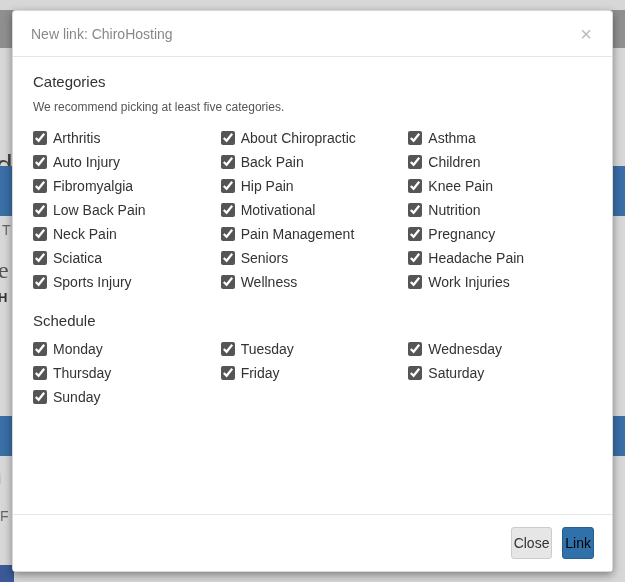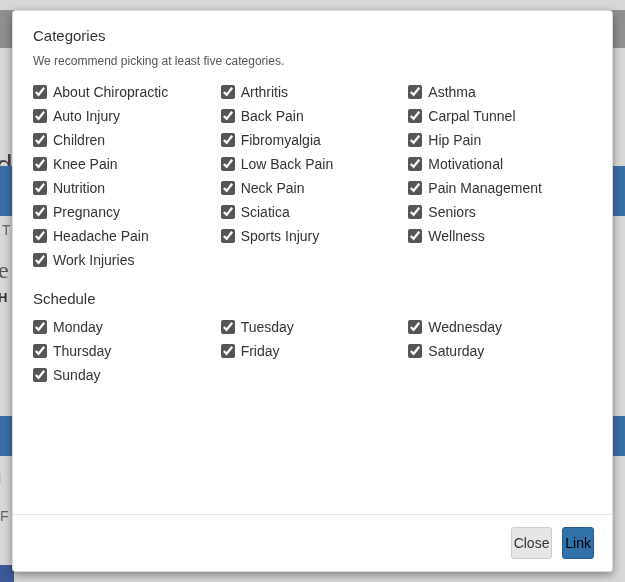--- a/index.html
+++ b/index.html
@@ -207,47 +207,47 @@
   <div class="txt-t">T</div>
   <div class="txt-e">e</div>
   <div class="txt-h">H</div>
   <div class="bar-blue2"></div>
   <div class="txt-i">i</div>
   <div class="txt-f">F</div>
   <div class="sq"></div>
 </div>
 
 <div class="modal">
+  <div class="modal-header">
+    <div class="modal-title">New link: ChiroHosting</div>
+    <button class="modal-close">×</button>
+  </div>
   <div class="modal-body">
     <div class="section-title">Categories</div>
     <div class="section-sub">We recommend picking at least five categories.</div>
     <div class="check-grid" id="categories-grid">
         <div class="check-item">
+          <input type="checkbox" id="category-arthritis" checked="" style="">
+          <label for="category-arthritis">Arthritis</label>
+        </div>
+        <div class="check-item">
           <input type="checkbox" id="category-about-chiropractic" checked="" style="">
           <label for="category-about-chiropractic">About Chiropractic</label>
         </div>
         <div class="check-item">
-          <input type="checkbox" id="category-arthritis" checked="" style="">
-          <label for="category-arthritis">Arthritis</label>
-        </div>
-        <div class="check-item">
           <input type="checkbox" id="category-asthma" checked="" style="">
           <label for="category-asthma">Asthma</label>
         </div>
         <div class="check-item">
           <input type="checkbox" id="category-auto-injury" checked="" style="">
           <label for="category-auto-injury">Auto Injury</label>
         </div>
         <div class="check-item">
           <input type="checkbox" id="category-back-pain" checked="" style="">
           <label for="category-back-pain">Back Pain</label>
-        </div>
-        <div class="check-item">
-          <input type="checkbox" id="category-carpal-tunnel" checked="" style="">
-          <label for="category-carpal-tunnel">Carpal Tunnel</label>
         </div>
         <div class="check-item">
           <input type="checkbox" id="category-children" checked="" style="">
           <label for="category-children">Children</label>
         </div>
         <div class="check-item">
           <input type="checkbox" id="category-fibromyalgia" checked="" style="">
           <label for="category-fibromyalgia">Fibromyalgia</label>
         </div>
         <div class="check-item">

